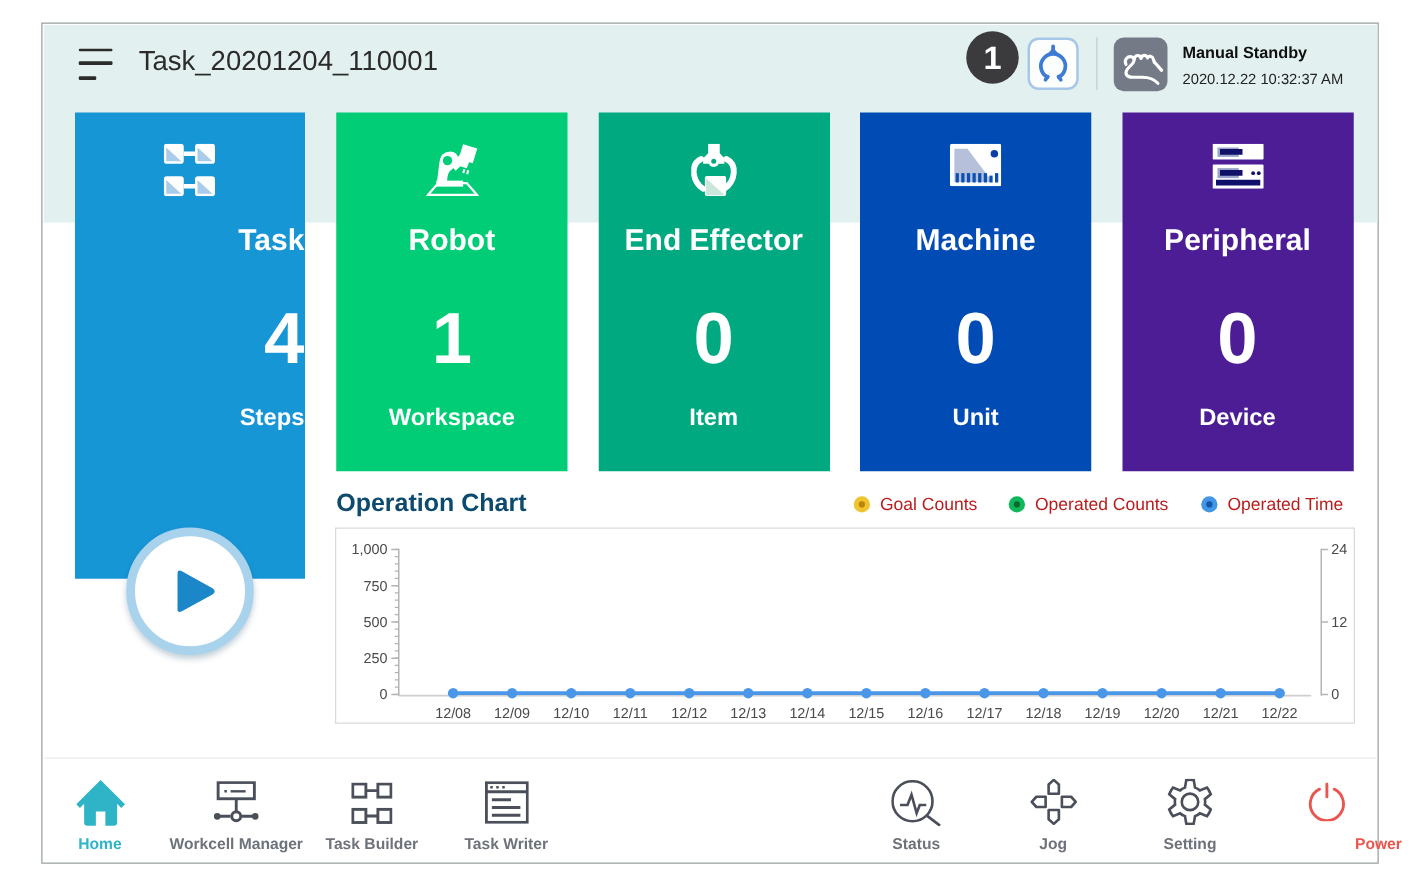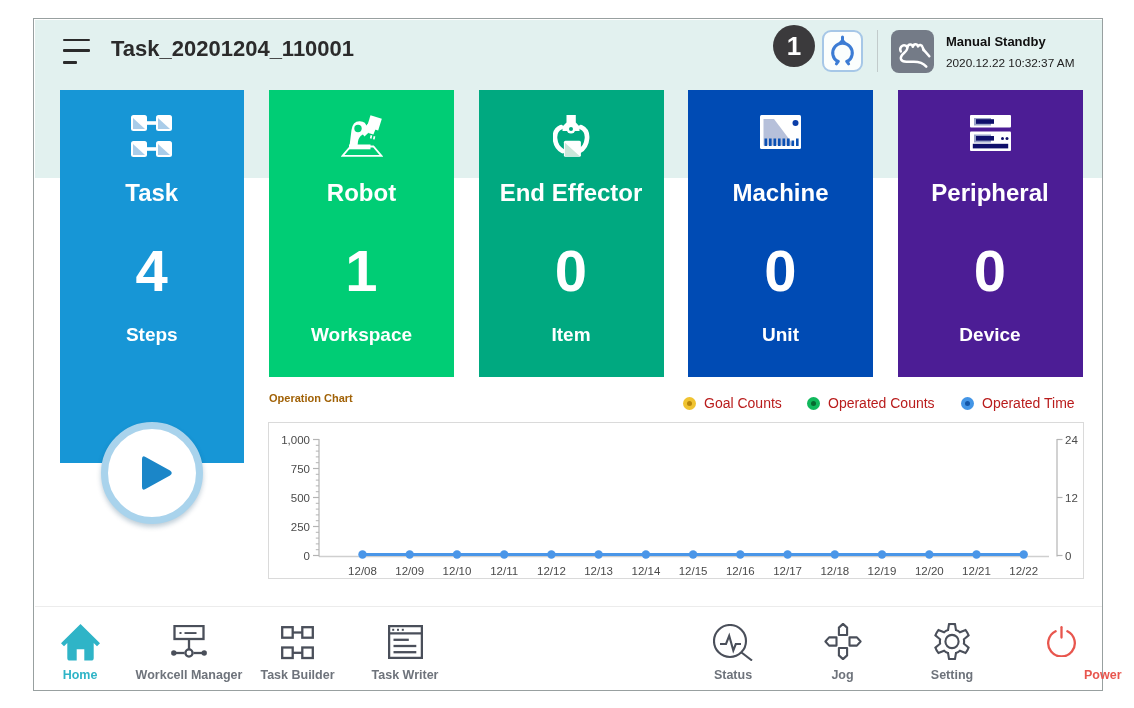--- a/index.html
+++ b/index.html
@@ -1,41 +1,41 @@
 <!DOCTYPE html>
 <html><head>
 <meta charset="utf-8">
 <style>
 * { margin:0; padding:0; box-sizing:border-box; }
 html,body { width:1134px; height:708px; background:#fff; font-family:"Liberation Sans", sans-serif; overflow:hidden; }
 #frame { position:absolute; left:33px; top:18px; width:1070px; height:673px; border:1.5px solid #98a0a0; background:#fff; }
 #header { position:absolute; left:34.5px; top:19.5px; width:1067px; height:158px; background:#e2f1ef; }
 #hamb { position:absolute; left:63px; top:38.8px; width:27px; height:27px; }
 #hamb div { position:absolute; left:0; height:2.6px; background:#2b2b2b; border-radius:1px; }
-#title { position:absolute; left:111px; top:36px; font-size:22px; font-weight:bold; color:#2b2b2b; letter-spacing:0px; }
+#title { position:absolute; left:111px; top:36px; font-size:22px; font-weight:normal; color:#2b2b2b; letter-spacing:0px; }
 #badge1 { position:absolute; left:773px; top:25px; width:42px; height:42px; border-radius:50%; background:#3b3a3c; color:#fff; font-size:26px; font-weight:bold; text-align:center; line-height:42px; }
 #gripbtn { position:absolute; left:822px; top:30px; width:41px; height:42px; border:2px solid #a6c7e7; border-radius:9px; background:#fbfefd; }
 #hsep { position:absolute; left:877px; top:30px; width:1px; height:42px; background:#c2cbcb; }
 #modeicon { position:absolute; left:891px; top:30px; width:43px; height:43px; border-radius:8px; background:#747b87; }
 #mtext1 { position:absolute; left:946px; top:34px; font-size:13px; font-weight:bold; color:#101010; }
 #mtext2 { position:absolute; left:946px; top:56px; font-size:11.8px; color:#222; }
 .card { position:absolute; top:90px; height:287px; color:#fff; text-align:center; }
 .card .ic { position:absolute; top:25px; left:0; right:0; text-align:center; }
 .card .t1 { position:absolute; top:88.5px; line-height:28px; left:0; right:0; font-size:24px; font-weight:bold; }
 .card .num { position:absolute; top:150px; line-height:62px; left:0; right:0; font-size:58px; font-weight:bold; }
 .card .t2 { position:absolute; top:233.5px; line-height:22px; left:0; right:0; font-size:19px; font-weight:bold; }
-#c1 { left:60px; width:183.5px; height:373px; background:#1796d6; }
+#c1 { left:60px; width:183.5px; height:373px; background:#1796d6;text-align:right; }
 #c2 { left:269px; width:185px; background:#00cd75; }
 #c3 { left:478.5px; width:185px; background:#00a980; }
 #c4 { left:688px; width:185px; background:#004bb4;padding-left:10px; }
 #c5 { left:897.5px; width:185px; background:#4c1d95; }
 #runbtn { position:absolute; left:101px; top:422px; width:102px; height:102px; border-radius:50%; background:#fff; border:7px solid #a9d3ec; box-shadow:0 3px 5px rgba(0,60,100,0.25); }
 #runtri { position:absolute; left:30px; top:24px; }
 #runlabel { position:absolute; left:60px; top:540px; width:183.5px; text-align:center; font-size:21px; font-weight:bold; color:#fff; }
-#optitle { position:absolute; left:269px; top:391.5px; font-size:11px; font-weight:bold; color:#a16207; }
+#optitle { position:absolute; left:269px; top:391.5px; font-size:20px; font-weight:bold; color:#0c4a6e; }
 .leg { position:absolute; top:394.5px; font-size:14px; color:#b91c1c; }
 .dot { display:inline-block; width:13px; height:13px; border-radius:50%; vertical-align:-2px; margin-right:8px; position:relative; }
 .dot i { position:absolute; left:4px; top:4px; width:5px; height:5px; border-radius:50%; }
 #chartbox { position:absolute; left:267.5px; top:421.5px; width:816px; height:157px; border:1px solid #dadada; background:#fff; }
 #navsep { position:absolute; left:35px; top:606px; width:1067px; height:1px; background:#ececec; }
 .nav { position:absolute; top:622px; width:120px; text-align:center; }
 .nav .lbl { position:absolute; top:46px; left:0; right:0; font-size:12.5px; font-weight:bold; color:#6e737b; }
 .nav svg { display:inline-block; }
 </style>
 </head>

